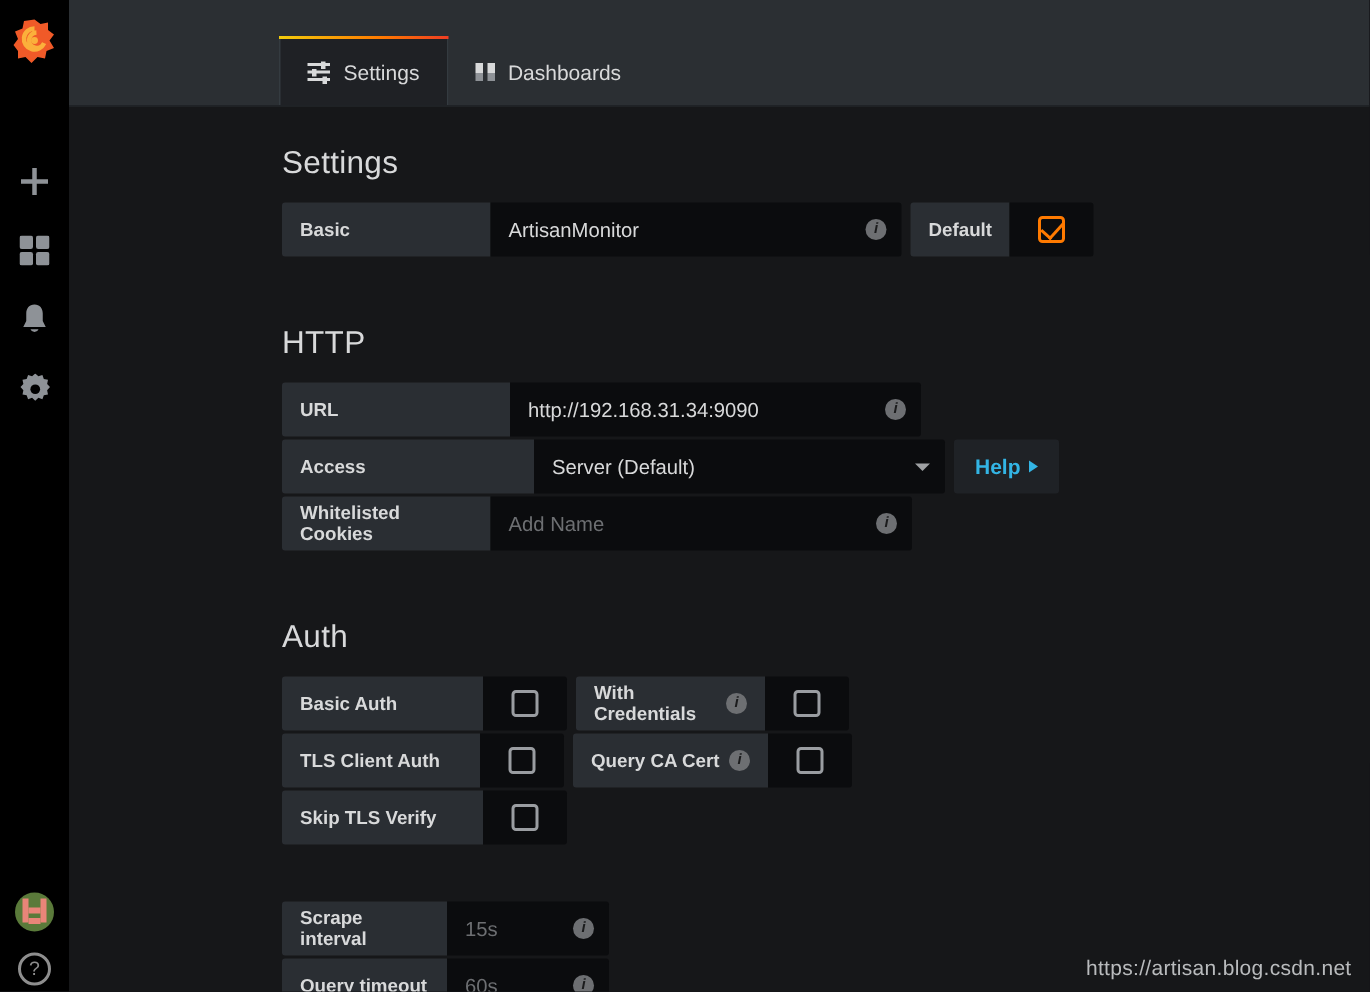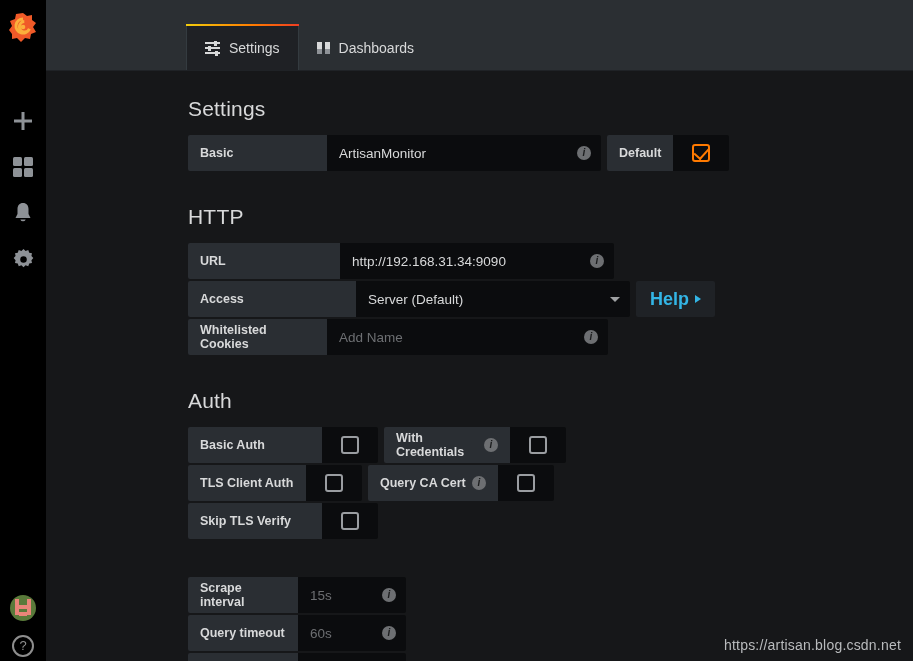--- a/index.html
+++ b/index.html
@@ -89,21 +89,21 @@
     grid-template-columns: 5px 5px; grid-template-rows: 12px; gap: 3px; }
   .ic-grid i { background: #d8d9da; display: block; }
   .ic-grid i.half { background: linear-gradient(#d8d9da 0 55%, #8e9297 55% 100%); }
 
   
   #content { padding: 26px 0 0 142px; }
   h2.sec {
     font-size: 21px; font-weight: 400; color: #d8d9da;
     margin-bottom: 14px; letter-spacing: .2px;
   }
-  h2.sec.gap { margin-top: 34px; }
+  h2.sec.gap { margin-top: 46px; }
 
   .row { display: flex; align-items: stretch; margin-bottom: 2px; }
   .label {
     background: #2a2e33; color: #d8d9da;
     font-size: 12.5px; font-weight: bold;
     display: flex; align-items: center;
     padding: 0 12px; height: 36px;
     border-radius: 2px 0 0 2px;
   }
   .field {
@@ -134,21 +134,21 @@
     border: 2px solid #9a9da1; background: transparent;
   }
   .chk.on { border-color: #ff7a00; position: relative; }
   .chk.on::after {
     content: ""; position: absolute; left: 3px; top: -1px;
     width: 7px; height: 12px; border: solid #ff7a00;
     border-width: 0 2.5px 2.5px 0; transform: rotate(42deg);
   }
 
   .helpbtn {
-    background: #1f2226; color: #33b5e5; font-size: 18px; font-weight: bold;
+    background: #1f2226; color: #33b5e5; font-size: 14px; font-weight: bold;
     height: 36px; display: flex; align-items: center; gap: 6px;
     padding: 0 14px; margin-left: 6px; border-radius: 2px; cursor: pointer;
   }
   .helpbtn .tri {
     width: 0; height: 0; border-top: 4px solid transparent;
     border-bottom: 4px solid transparent; border-left: 6px solid #33b5e5;
   }
   .spacer { width: 6px; }
 
   #watermark {
@@ -290,21 +290,21 @@
       <div class="label" style="width:126px;justify-content:space-between;border-radius:2px 0 0 2px">
         <span>With Credentials</span>
         <span class="info">i</span>
       </div>
       <div class="chkcell">
         <span class="chk"></span>
       </div>
     </div>
 
     <div class="row">
-      <div class="label" style="width:118px">TLS Client Auth</div>
+      <div class="label" style="width:132px">TLS Client Auth</div>
       <div class="chkcell">
         <span class="chk"></span>
       </div>
       <div class="spacer"></div>
       <div class="label" style="width:130px;justify-content:space-between;border-radius:2px 0 0 2px">
         <span>Query CA Cert</span>
         <span class="info">i</span>
       </div>
       <div class="chkcell">
         <span class="chk"></span>

